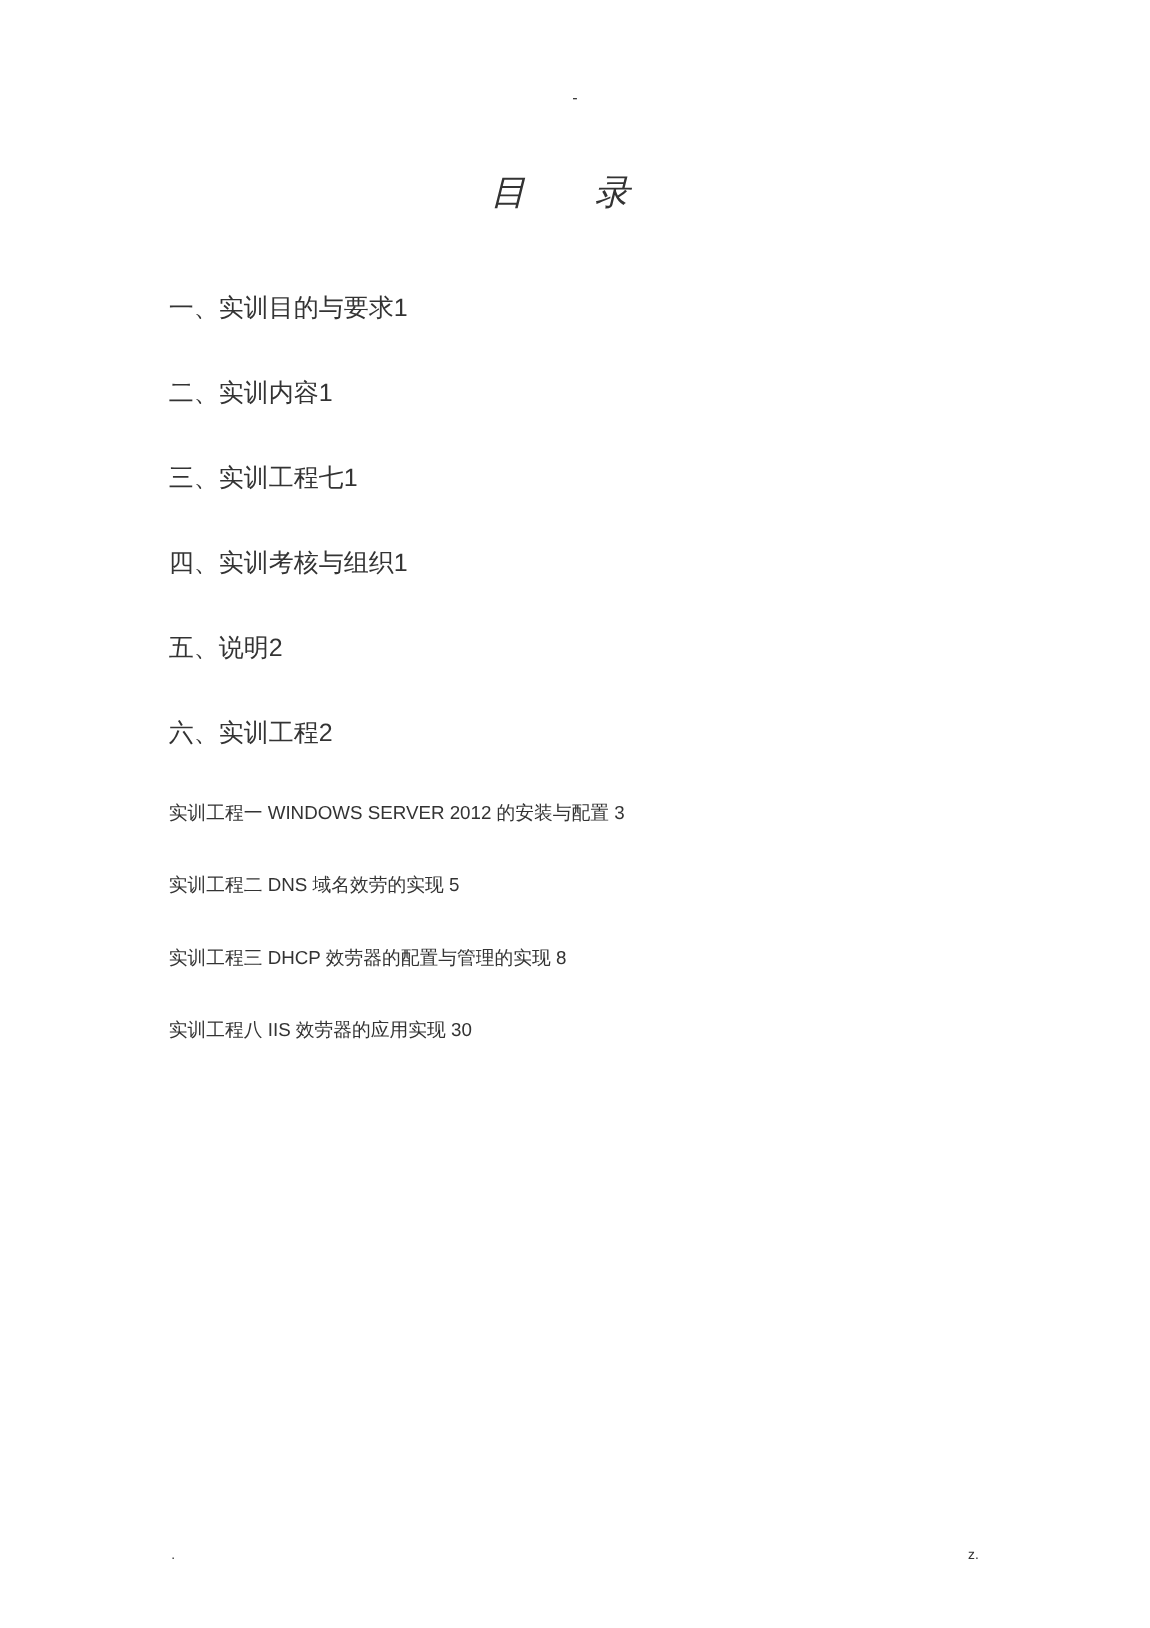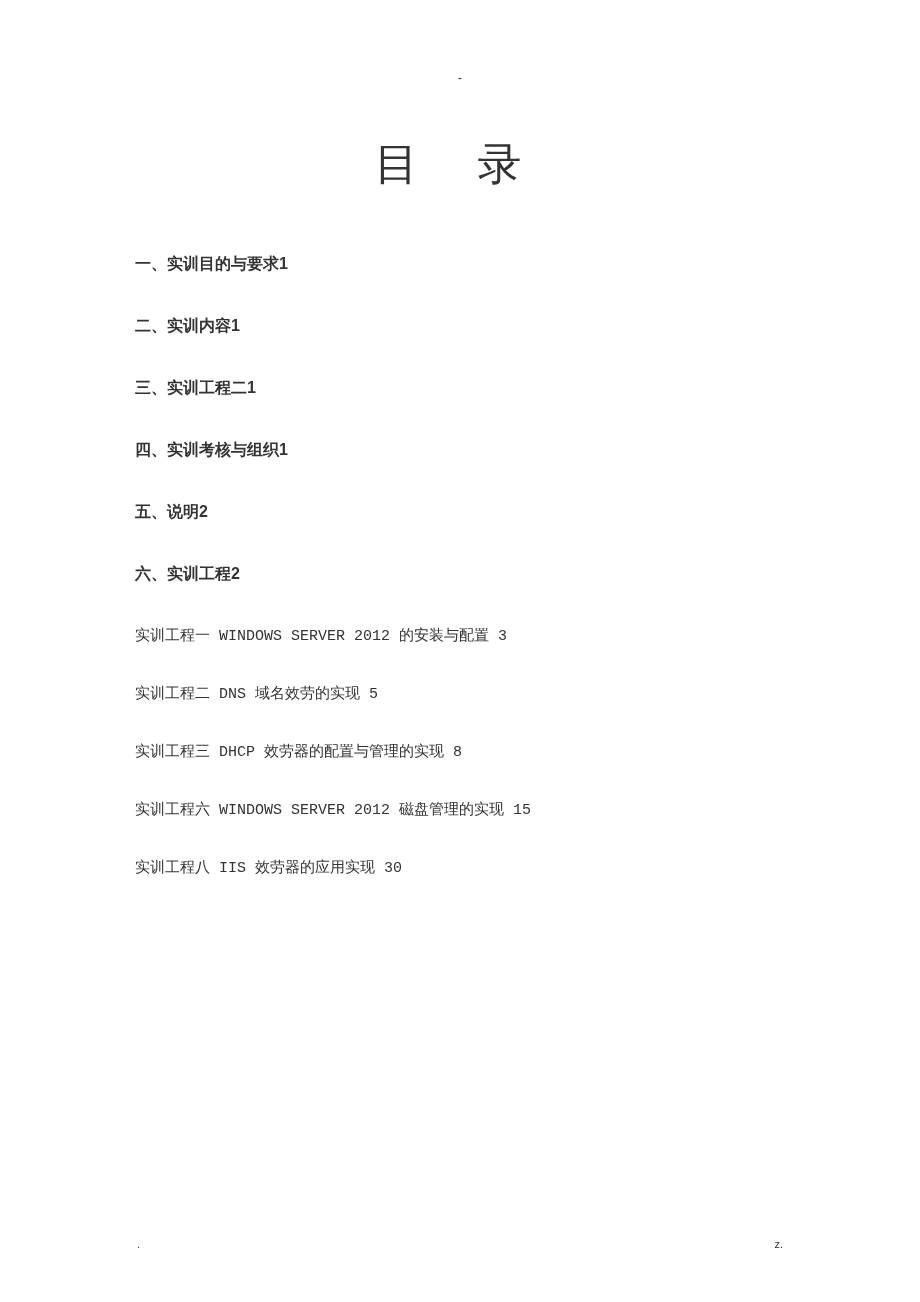--- a/index.html
+++ b/index.html
@@ -18,39 +18,39 @@
       padding: 70px 135px 40px 135px;
     }
     .header-mark {
       text-align: center;
       font-size: 13px;
       color: #333;
       margin-bottom: 50px;
     }
     .title {
       text-align: center;
-      font-size: 44px;
+      font-size: 28px;
       color: #333;
       font-weight: normal;
       letter-spacing: 24px;
       margin-bottom: 60px;
       font-family: "SimSun", "宋体", serif;
+      font-style: italic;
     }
     .toc-main-item {
-      font-size: 16px;
+      font-size: 20px;
       color: #333;
       margin-bottom: 41px;
-      font-weight: bold;
+      font-weight: normal;
     }
     .toc-sub-item {
       font-size: 15px;
       color: #333;
       margin-bottom: 39px;
       font-weight: normal;
-      font-family: Liberation Mono, monospace;
     }
     .footer {
       position: absolute;
       bottom: 52px;
       left: 0;
       right: 0;
       padding: 0 137px;
       display: flex;
       justify-content: space-between;
       font-size: 11px;
@@ -64,21 +64,21 @@
   <div class="header-mark">-</div>
   <h1 class="title">目 录</h1>
 
   <div class="toc-main-item">
     <span>一、实训目的与要求</span><span>1</span>
   </div>
   <div class="toc-main-item">
     <span>二、实训内容</span><span>1</span>
   </div>
   <div class="toc-main-item">
-    <span>三、实训工程二</span><span>1</span>
+    <span>三、实训工程七</span><span>1</span>
   </div>
   <div class="toc-main-item">
     <span>四、实训考核与组织</span><span>1</span>
   </div>
   <div class="toc-main-item">
     <span>五、说明</span><span>2</span>
   </div>
   <div class="toc-main-item">
     <span>六、实训工程</span><span>2</span>
   </div>
@@ -86,23 +86,20 @@
   <div class="toc-sub-item">
     <span>实训工程一</span><span> WINDOWS SERVER 2012 的安装与配置</span> <span>3</span>
   </div>
   <div class="toc-sub-item">
     <span>实训工程二</span><span>   DNS 域名效劳的实现</span> <span>5</span>
   </div>
   <div class="toc-sub-item">
     <span>实训工程三</span><span>   DHCP 效劳器的配置与管理的实现</span> <span>8</span>
   </div>
   <div class="toc-sub-item">
-    <span>实训工程六</span><span>   WINDOWS SERVER 2012 磁盘管理的实现</span> <span>15</span>
-  </div>
-  <div class="toc-sub-item">
     <span>实训工程八</span><span>   IIS 效劳器的应用实现</span> <span>30</span>
   </div>
 </div>
 
 <div class="footer">
   <span>.</span>
   <span>z.</span>
 </div>
 
 </body></html>

